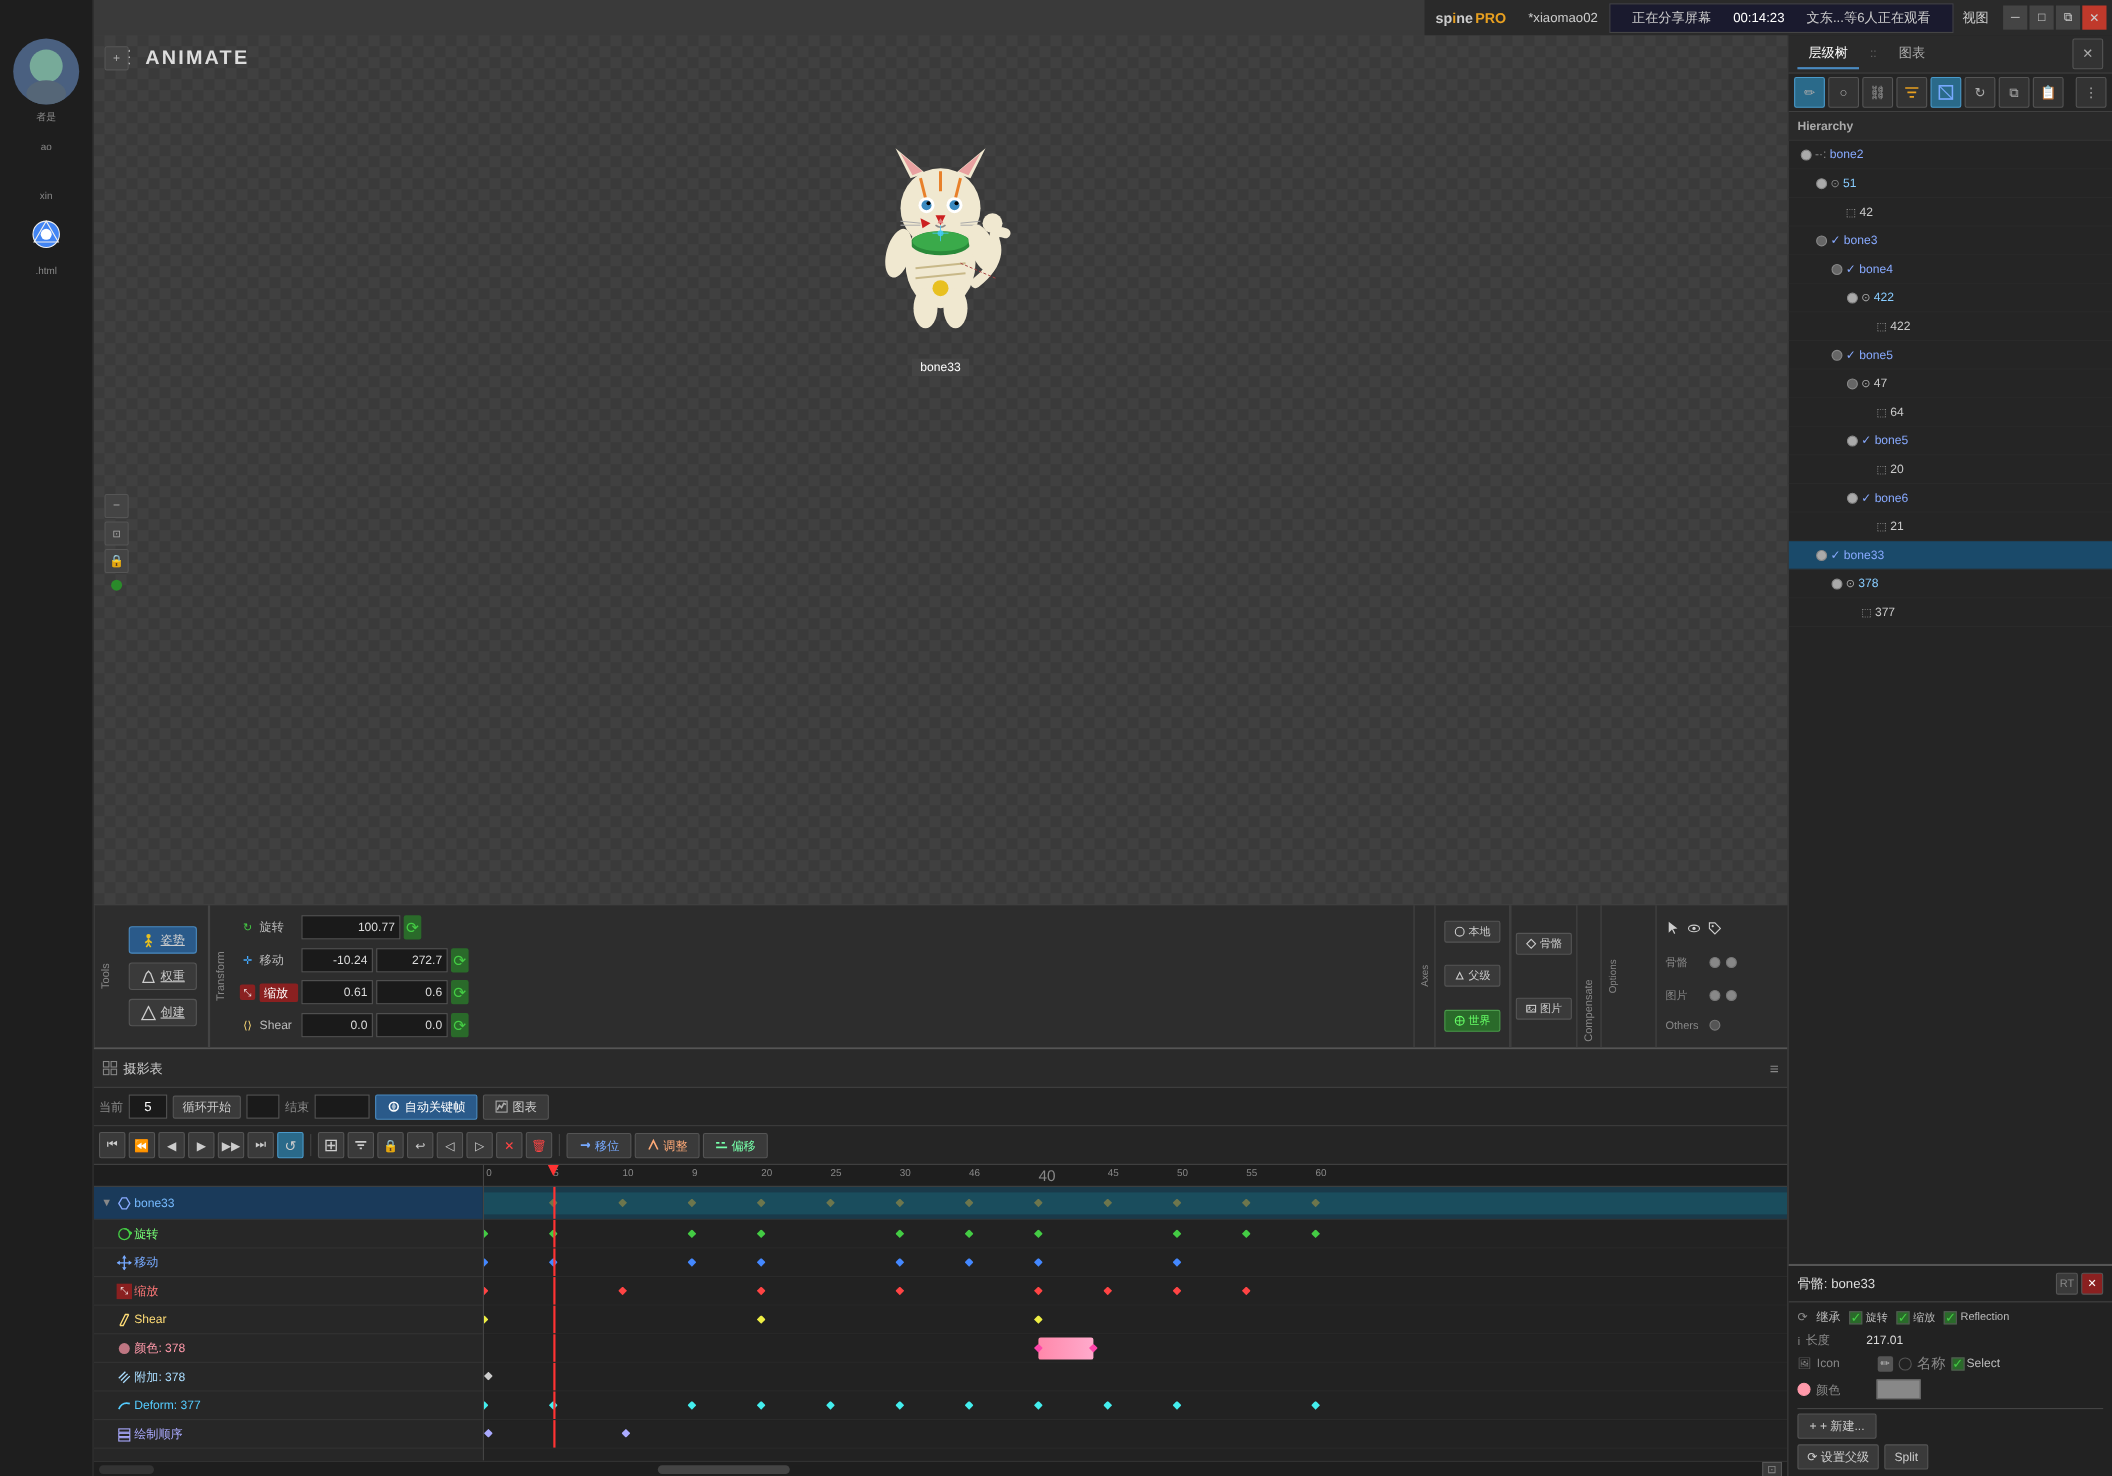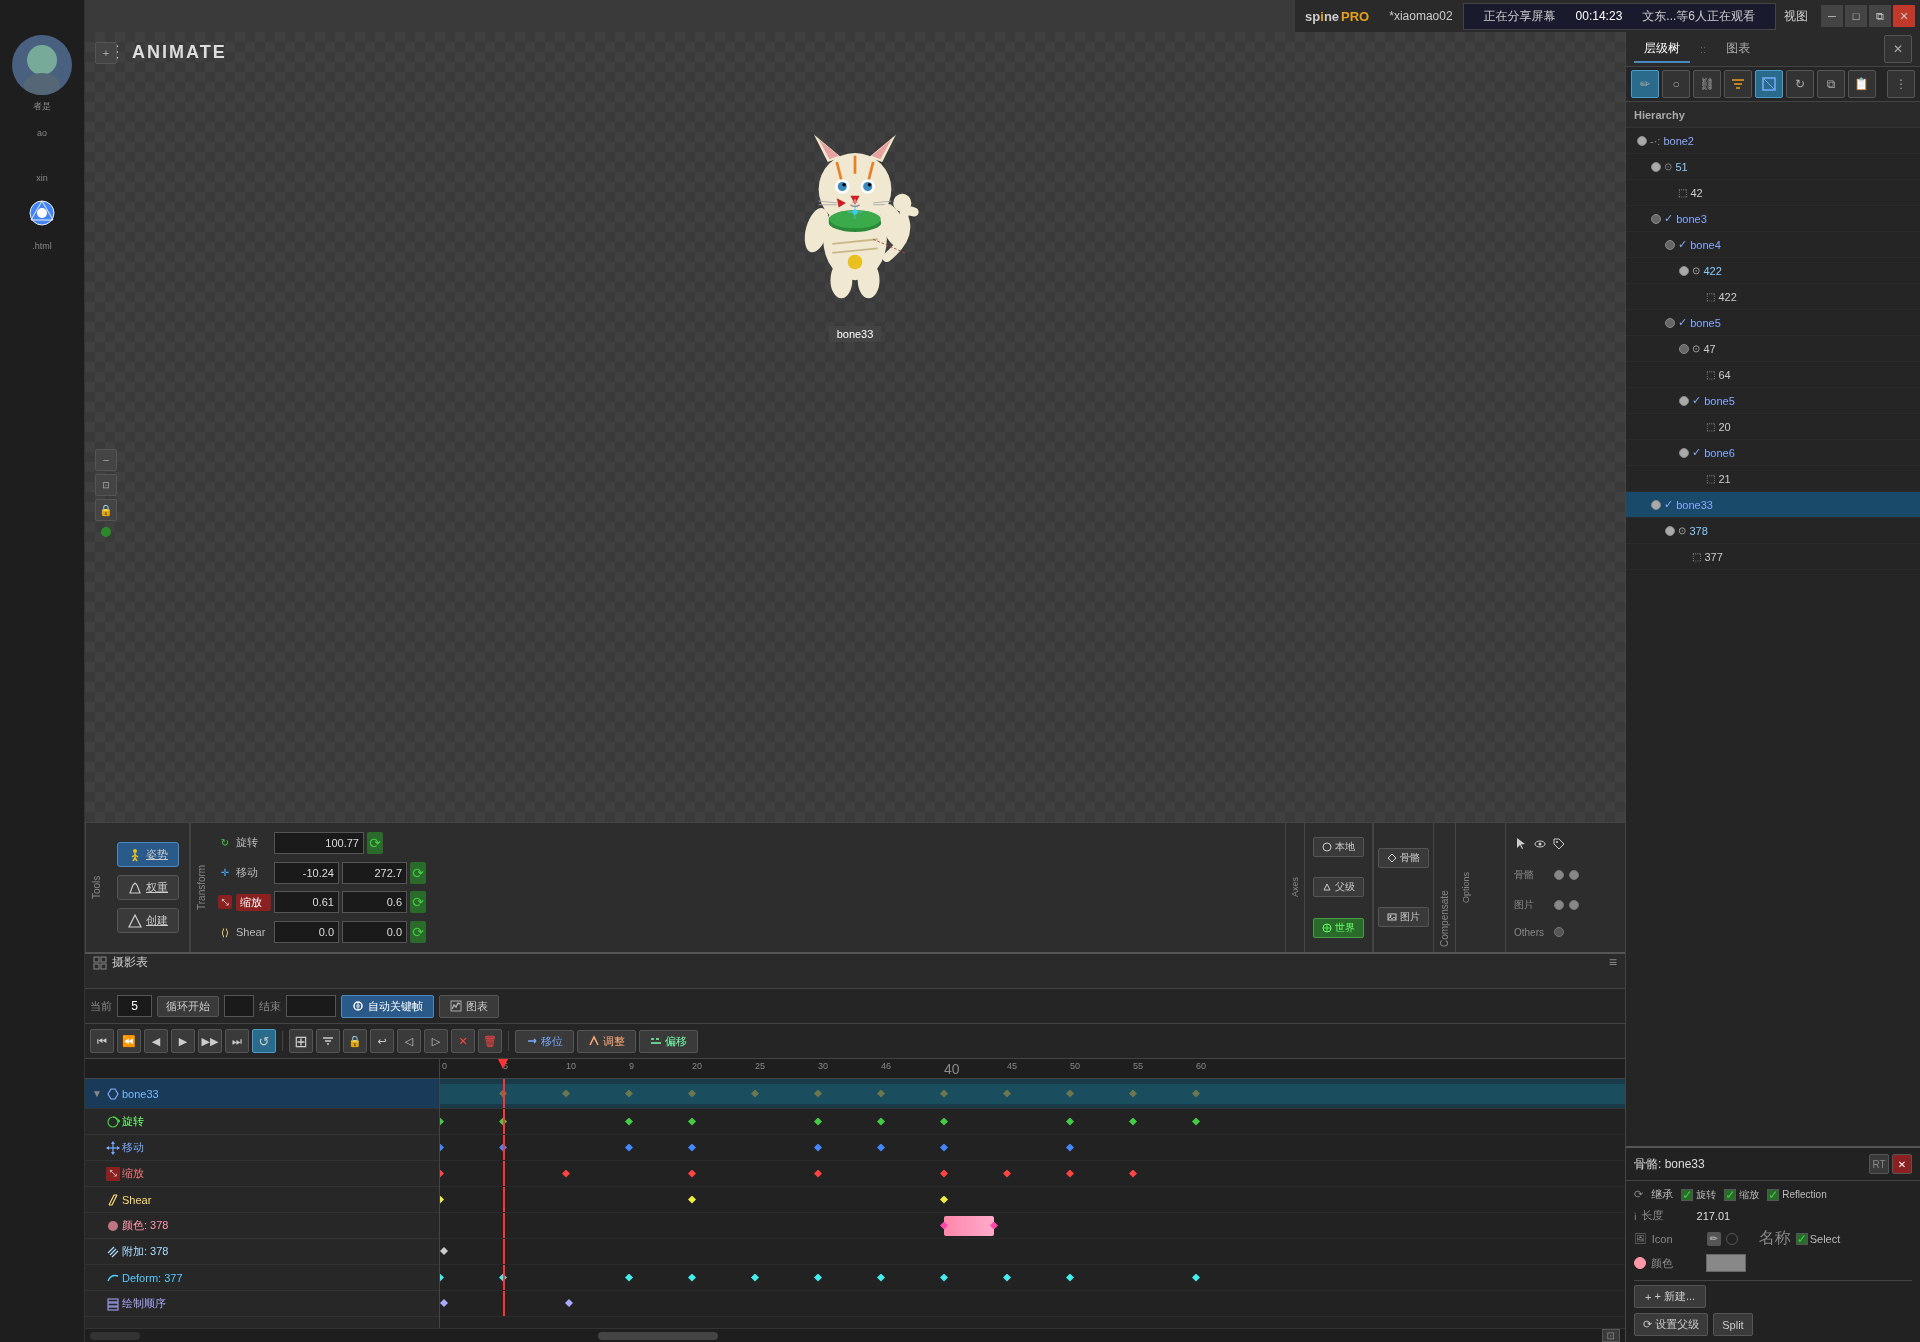--- a/index.html
+++ b/index.html
@@ -51,21 +51,21 @@
     .mode-btn { background: #3a3a3a; border: 1px solid #555; color: #ccc; padding: 2px 8px; font-size: 10px; cursor: pointer; border-radius: 2px; display: flex; align-items: center; gap: 3px; }
     .mode-btn.active { background: #2a6a2a; border-color: #4a9a4a; color: #6f6; }
     .bone-btn { background: #3a3a3a; border: 1px solid #555; color: #ccc; padding: 2px 8px; font-size: 10px; cursor: pointer; border-radius: 2px; display: flex; align-items: center; gap: 3px; }
     .compensate-label { writing-mode: vertical-rl; transform: rotate(180deg); color: #888; font-size: 10px; padding: 5px; border-right: 1px solid #444; }
     .dot-btn { width: 10px; height: 10px; border-radius: 50%; background: #555; border: 1px solid #777; cursor: pointer; }
     .dot-btn.active { background: #888; }
     .vp-btn { width: 22px; height: 22px; background: #444; border: 1px solid #555; color: #aaa; cursor: pointer; font-size: 11px; display: flex; align-items: center; justify-content: center; border-radius: 2px; }
 
     
     .timeline-area { position: absolute; bottom: 0; left: 85px; right: 295px; height: 390px; background: #2a2a2a; border-top: 2px solid #555; display: flex; flex-direction: column; }
-    .timeline-header { height: 35px; background: #2a2a2a; border-bottom: 1px solid #444; display: flex; align-items: flex-start; padding: 0 8px; gap: 5px; }
+    .timeline-header { height: 35px; background: #2a2a2a; border-bottom: 1px solid #444; display: flex; align-items: center; padding: 0 8px; gap: 5px; }
     
     .timeline-toolbar { height: 35px; background: #252525; border-bottom: 1px solid #444; display: flex; align-items: center; padding: 0 5px; gap: 5px; }
     .current-label { color: #888; font-size: 11px; }
     .current-val { background: #1a1a1a; border: 1px solid #555; color: #fff; width: 35px; height: 22px; text-align: center; font-size: 12px; }
     .loop-btn { background: #3a3a3a; border: 1px solid #555; color: #ccc; padding: 2px 8px; font-size: 11px; cursor: pointer; border-radius: 2px; }
     .end-label { color: #888; font-size: 11px; }
     .end-input { background: #1a1a1a; border: 1px solid #555; color: #fff; width: 50px; height: 22px; text-align: center; font-size: 11px; }
     .auto-key-btn { background: #2a5a8a; border: 1px solid #4a8ac0; color: #fff; padding: 3px 10px; font-size: 11px; cursor: pointer; border-radius: 2px; display: flex; align-items: center; gap: 4px; }
     .graph-btn { background: #3a3a3a; border: 1px solid #555; color: #ccc; padding: 3px 10px; font-size: 11px; cursor: pointer; border-radius: 2px; display: flex; align-items: center; gap: 4px; }
 
@@ -966,21 +966,21 @@
         <span style="color:#888;font-size:10px;">ℹ</span>
         <span style="font-size:11px;color:#888;width:50px;">长度</span>
         <span style="font-size:11px;color:#ddd;">217.01</span>
       </div>
 
       <div style="display:flex;align-items:center;gap:5px;margin-bottom:5px;">
         <span style="color:#888;font-size:10px;">🖼</span>
         <span style="font-size:11px;color:#888;width:50px;">Icon</span>
         <div class="prop-icon">✏</div>
         <div style="width:12px;height:12px;border-radius:50%;background:#222;border:1px solid #555;"></div>
-        <span style="font-size:16px;color:#888;margin-left:16px;">名称</span>
+        <span style="font-size:13px;color:#888;">名称</span>
         <div style="display:flex;align-items:center;gap:2px;">
           <div class="prop-checkbox checked">✓</div>
           <span style="font-size:11px;color:#bbb;">Select</span>
         </div>
       </div>
 
       <div style="display:flex;align-items:center;gap:5px;margin-bottom:8px;">
         <div style="width:12px;height:12px;border-radius:50%;background:#f9a;border:1px solid #f9a;"></div>
         <span style="font-size:11px;color:#888;width:50px;">颜色</span>
         <div class="prop-color-swatch"></div>

